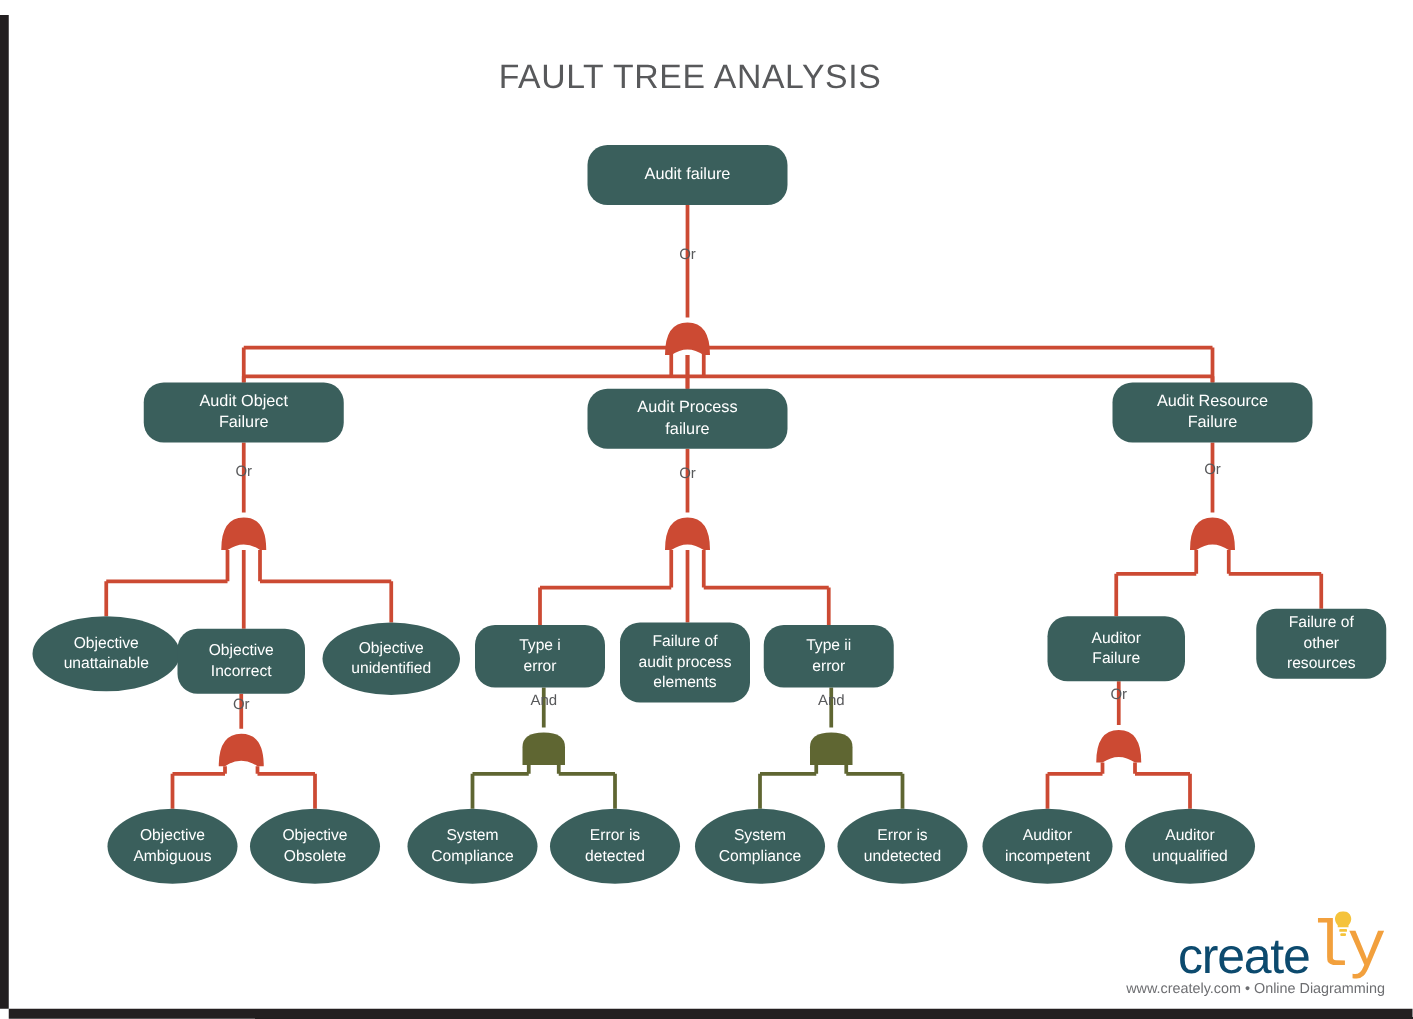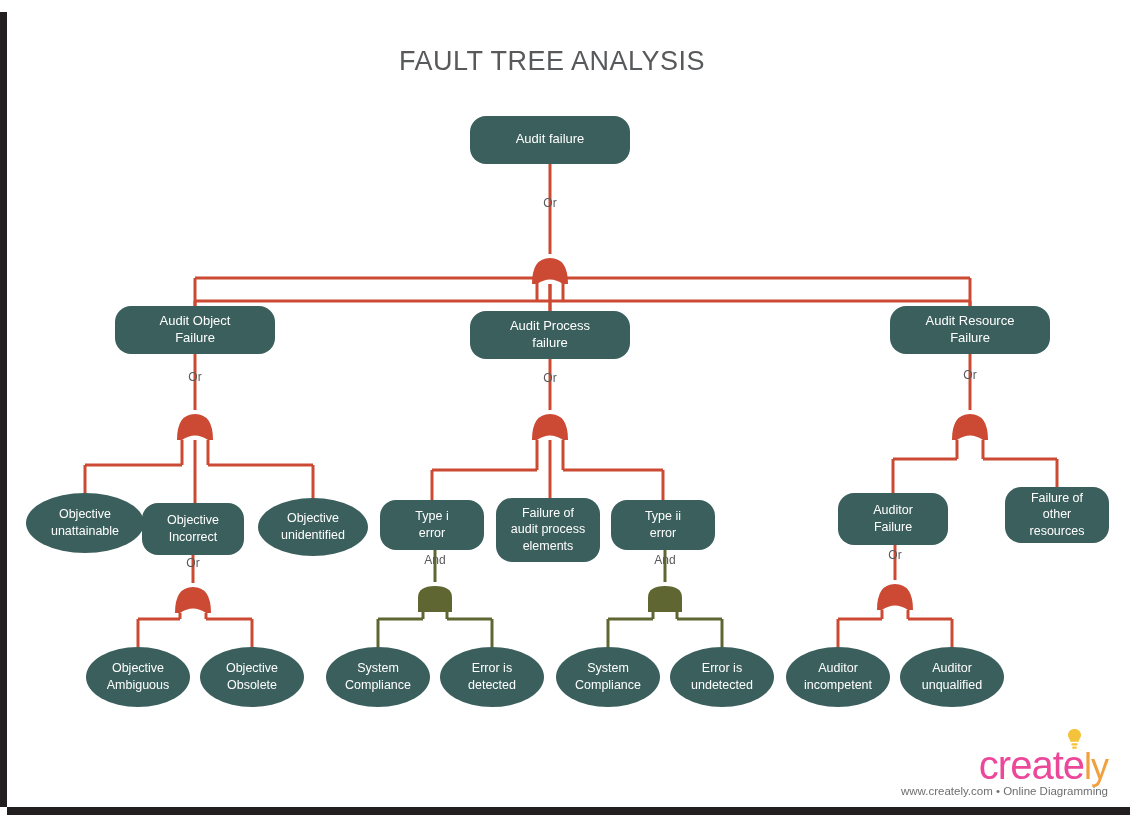--- a/index.html
+++ b/index.html
@@ -70,26 +70,26 @@
   .logo-row {
     position: relative;
     height: 42px;
     display: flex;
     align-items: flex-end;
     justify-content: flex-end;
   }
   .logo-create {
     font-family: "Liberation Sans", sans-serif;
     font-size: 40px;
-    color: #ec4899;
+    color: #0c4a6e;
     letter-spacing: -1px;
   }
   .logo-ly {
-    font-family: Liberation Sans, sans-serif;
-    font-size: 36px;
+    font-family: Liberation Mono, monospace;
+    font-size: 52px;
     color: #f2a03d;
     letter-spacing: -1px;
   }
   .bulb {
     position: absolute;
     right: 26px;
     top: -14px;
     width: 15px;
     height: 21px;
   }

